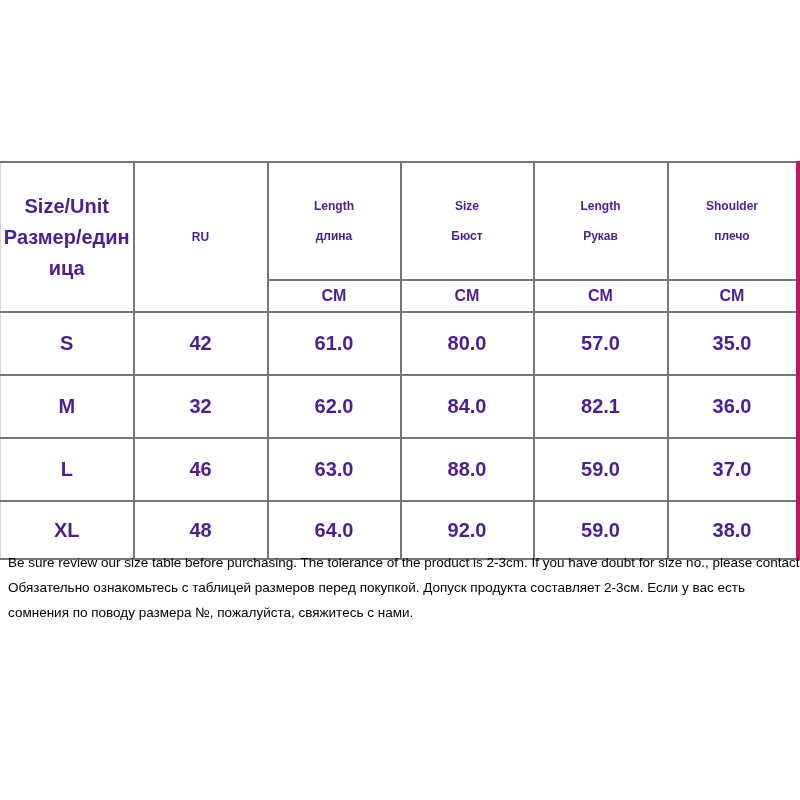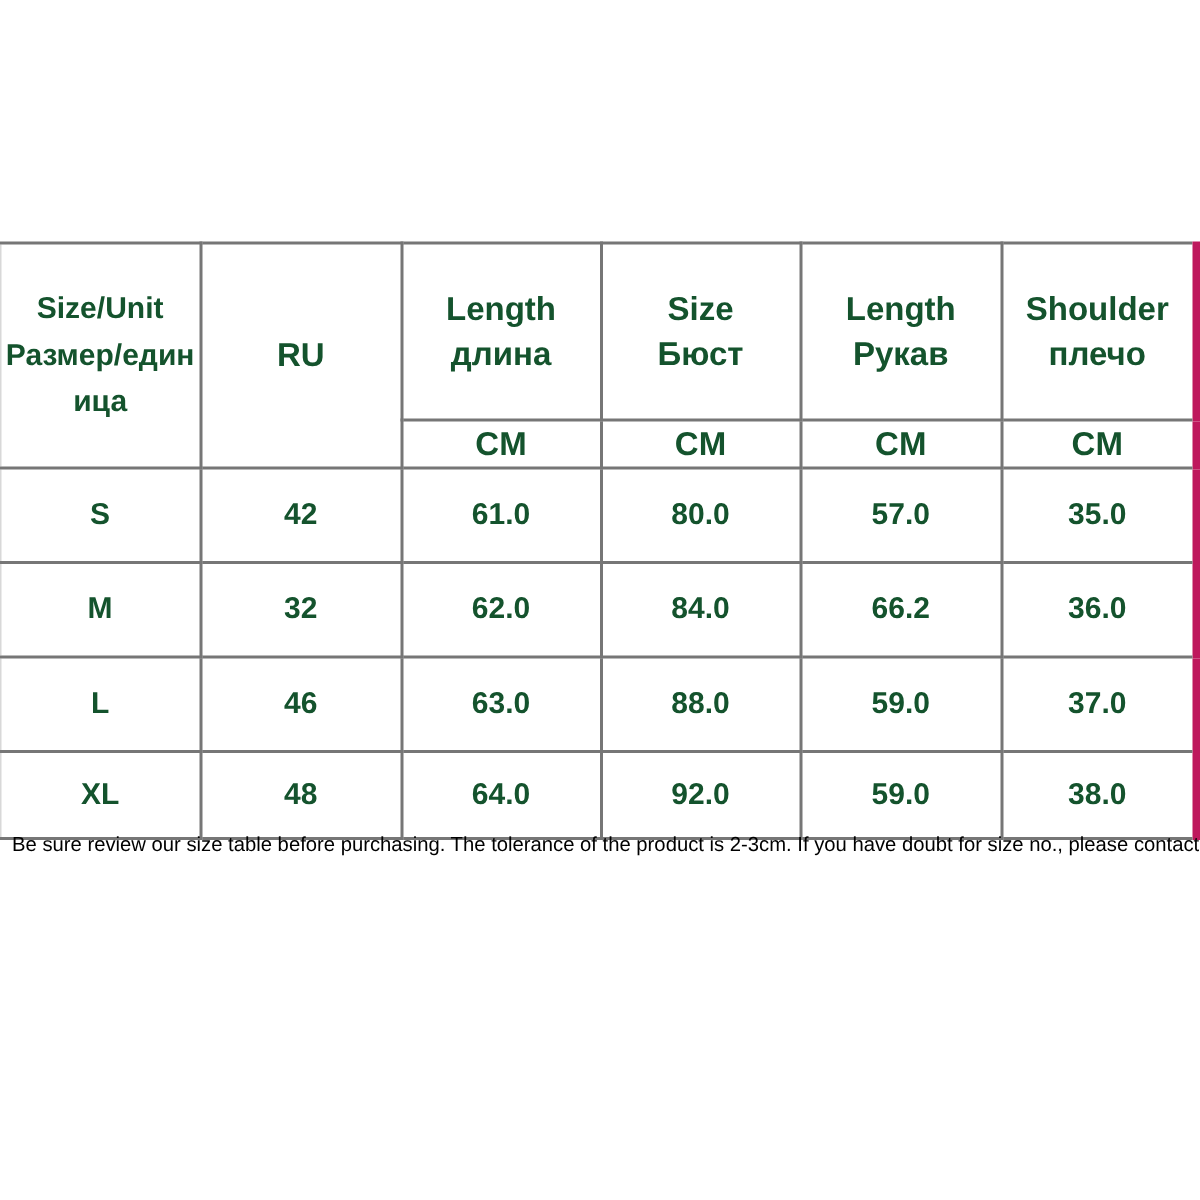--- a/index.html
+++ b/index.html
@@ -35,59 +35,59 @@
     table-layout: fixed;
     width: 797px;
     background: #ffffff;
   }
 
   table.size-table td {
     border: 2px solid #767676;
     text-align: center;
     vertical-align: middle;
     font-weight: bold;
-    color: #14532d;
+    color: #4c1d95;
     padding: 0;
   }
 
   
   table.size-table tr > td:first-child { border-left: 1px solid #d8d8d8; }
-  table.size-table tr > td:last-child  { border-right: 6px solid #be185d; }
+  table.size-table tr > td:last-child  { border-right: 4px solid #be185d; }
 
   col.c-size     { width: 133px; }
   col.c-ru       { width: 134px; }
   col.c-length   { width: 133px; }
   col.c-bust     { width: 133px; }
   col.c-sleeve   { width: 134px; }
   col.c-shoulder { width: 130px; }
 
   
   td.head-main {
     height: 116px;
-    font-size: 22px;
+    font-size: 12px;
     line-height: 30px;
   }
   td.head-main .en { display: block; }
   td.head-main .ru { display: block; }
 
   td.head-sizeunit {
     font-size: 20px;
     line-height: 31px;
     padding: 0 4px;
     word-break: break-all;
   }
 
   
   td.head-span {
     height: 146px;
   }
 
   td.head-unit {
     height: 30px;
-    font-size: 22px;
+    font-size: 16px;
   }
 
   td.data-cell {
     height: 61px;
     font-size: 20px;
   }
   tr.row-xl td.data-cell { height: 56px; }
 
   
   #footer-notes {
@@ -161,21 +161,21 @@
           <td class="data-cell">61.0</td>
           <td class="data-cell">80.0</td>
           <td class="data-cell">57.0</td>
           <td class="data-cell">35.0</td>
         </tr>
         <tr class="row-m">
           <td class="data-cell">M</td>
           <td class="data-cell">32</td>
           <td class="data-cell">62.0</td>
           <td class="data-cell">84.0</td>
-          <td class="data-cell">66.2</td>
+          <td class="data-cell">82.1</td>
           <td class="data-cell">36.0</td>
         </tr>
         <tr class="row-l">
           <td class="data-cell">L</td>
           <td class="data-cell">46</td>
           <td class="data-cell">63.0</td>
           <td class="data-cell">88.0</td>
           <td class="data-cell">59.0</td>
           <td class="data-cell">37.0</td>
         </tr>
@@ -186,15 +186,16 @@
           <td class="data-cell">92.0</td>
           <td class="data-cell">59.0</td>
           <td class="data-cell">38.0</td>
         </tr>
       </tbody>
     </table>
   </div>
 
   <div id="footer-notes">
     <p>Be sure review our size table before purchasing. The tolerance of the product is 2-3cm. If you have doubt for size no., please contact us.</p>
+    <p class="wrap">Обязательно ознакомьтесь с таблицей размеров перед покупкой. Допуск продукта составляет 2-3см. Если у вас есть сомнения по поводу размера №, пожалуйста, свяжитесь с нами.</p>
   </div>
 
 </div>
 
 </body></html>

